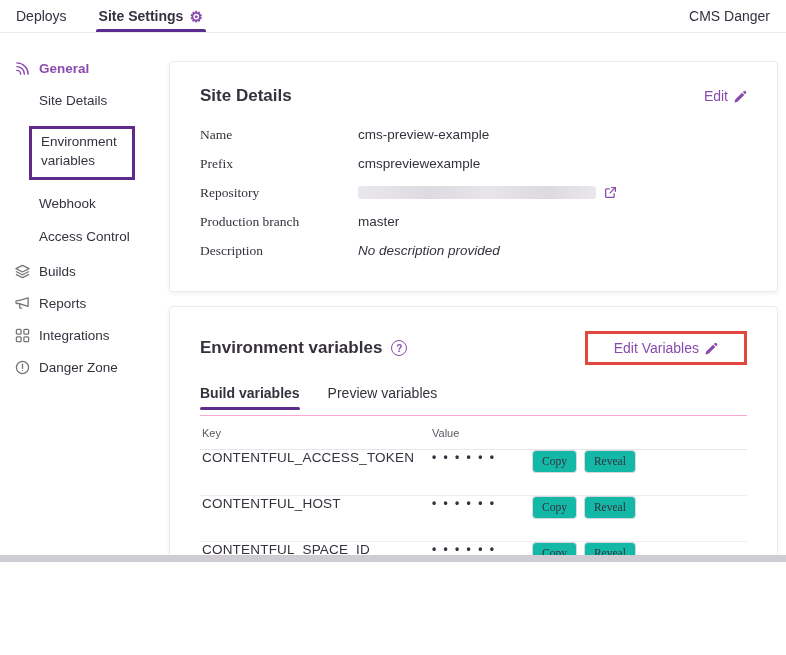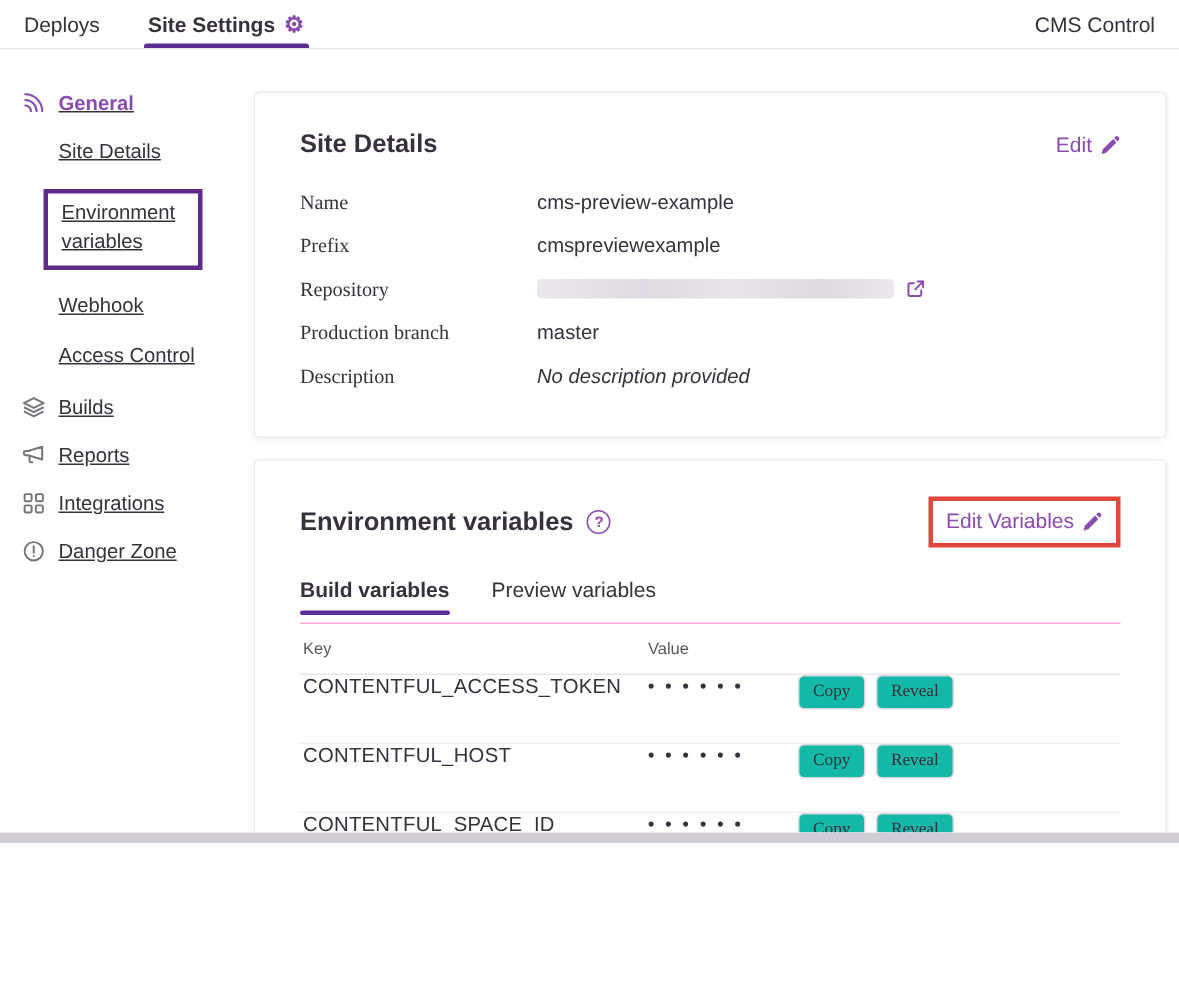--- a/index.html
+++ b/index.html
@@ -12,21 +12,21 @@
   .tab { display:flex; align-items:center; gap:6px; font-size:14px; color:#36313d; margin-right:32px; position:relative; cursor:pointer; white-space:nowrap; }
   .tab.active { font-weight:700; }
   .tab.active::after { content:""; position:absolute; left:-3px; right:-3px; bottom:0; height:3px; background:#5c2d91; border-radius:2px 2px 0 0; }
   .gear { color:#8a4baf; font-size:15px; line-height:1; }
   .topbar-right { margin-left:auto; display:flex; align-items:center; font-size:14px; color:#36313d; cursor:pointer; }
 
   
   .layout { display:flex; flex:1; overflow:hidden; }
 
   
-  .sidebar { width:166px; flex-shrink:0; padding:28px 0 0 15px; font-size:13.5px;text-decoration:underline; }
+  .sidebar { width:166px; flex-shrink:0; padding:28px 0 0 15px; font-size:13.5px; }
   .side-item { display:flex; align-items:center; gap:9px; margin-bottom:17px; color:#36313d; cursor:pointer; }
   .side-item .sicon { width:15px; height:15px; display:inline-flex; flex-shrink:0; }
   .side-item.active { color:#8a4baf; font-weight:700; }
   .subnav { list-style:none; margin:0 0 20px 24px; }
   .subnav li { margin-bottom:18px; color:#36313d; cursor:pointer; font-size:13.5px; }
   .subnav li.highlighted { margin-left:-10px; margin-bottom:16px; }
   .hl-box { display:block; width:106px; border:3px solid #5f2a8a; padding:4px 6px 6px 9px; line-height:1.4; font-weight:500; }
 
   
   .main { flex:1; padding:28px 8px 0 3px; overflow:hidden; }
@@ -41,21 +41,21 @@
   .field-row { display:flex; align-items:center; min-height:29px; font-size:13.5px; }
   .field-label { width:158px; flex-shrink:0; color:#36313d;font-family:Liberation Serif, serif; }
   .field-value { color:#36313d; display:flex; align-items:center; gap:8px; }
   .redacted-bar { display:inline-block; width:238px; height:13px; border-radius:3px;
                   background:linear-gradient(90deg,#eae8ed 0%,#dddae1 30%,#e7e5ea 55%,#dcd9df 80%,#eae8ed 100%); }
   .ext-link { color:#8a4baf; display:inline-flex; cursor:pointer; }
   .value-italic { font-style:italic; }
 
   
   .help-circle { width:16px; height:16px; border:1.5px solid #8a4baf; color:#8a4baf; border-radius:50%; font-size:10px; font-weight:700; display:inline-flex; align-items:center; justify-content:center; cursor:pointer; flex-shrink:0; }
-  .red-box { border:3px solid #e2473e; padding:5px 9px; }
+  .red-box { border:3px solid #e2473e; padding:5px 26px; }
   .env-tabs { display:flex; gap:28px; margin-top:20px; }
   .env-tab { font-size:14px; padding-bottom:9px; position:relative; color:#36313d; cursor:pointer;text-align:center; }
   .env-tab.active { font-weight:700; }
   .env-tab.active::after { content:""; position:absolute; left:0; right:0; bottom:0; height:3px; background:#5c2d91; border-radius:2px; }
   .env-table { border-top:1px solid #f9a8d4; margin-top:5px; }
   .table-header { display:flex; font-size:11px; color:#5a5660; padding:11px 0 10px 2px; border-bottom:1px solid #e7e5ea; }
   .col-key { width:230px; flex-shrink:0; }
   .col-value { width:100px; flex-shrink:0; }
   .env-row { display:flex; align-items:flex-start; height:46px; border-bottom:1px solid #efedf1; font-size:13.5px; padding-left:2px; }
   .env-key { color:#36313d; letter-spacing:0.2px; }
@@ -69,21 +69,21 @@
 <body>
 
 <div class="screen">
 
   <header class="topbar">
     <div class="tab">Deploys</div>
     <div class="tab active">
       <span>Site Settings</span>
       <span class="gear">⚙</span>
     </div>
-    <div class="topbar-right">CMS Control</div>
+    <div class="topbar-right">CMS Danger</div>
   </header>
 
   <div class="layout">
 
     <nav class="sidebar">
       <div class="side-item active">
         <span class="sicon">
           <svg width="15" height="15" viewBox="0 0 16 16" fill="none" stroke="#8a4baf" stroke-width="1.5" stroke-linecap="round">
             <path d="M2 10 A4 4 0 0 1 6 14"></path>
               <path d="M2 6 A8 8 0 0 1 10 14"></path>

